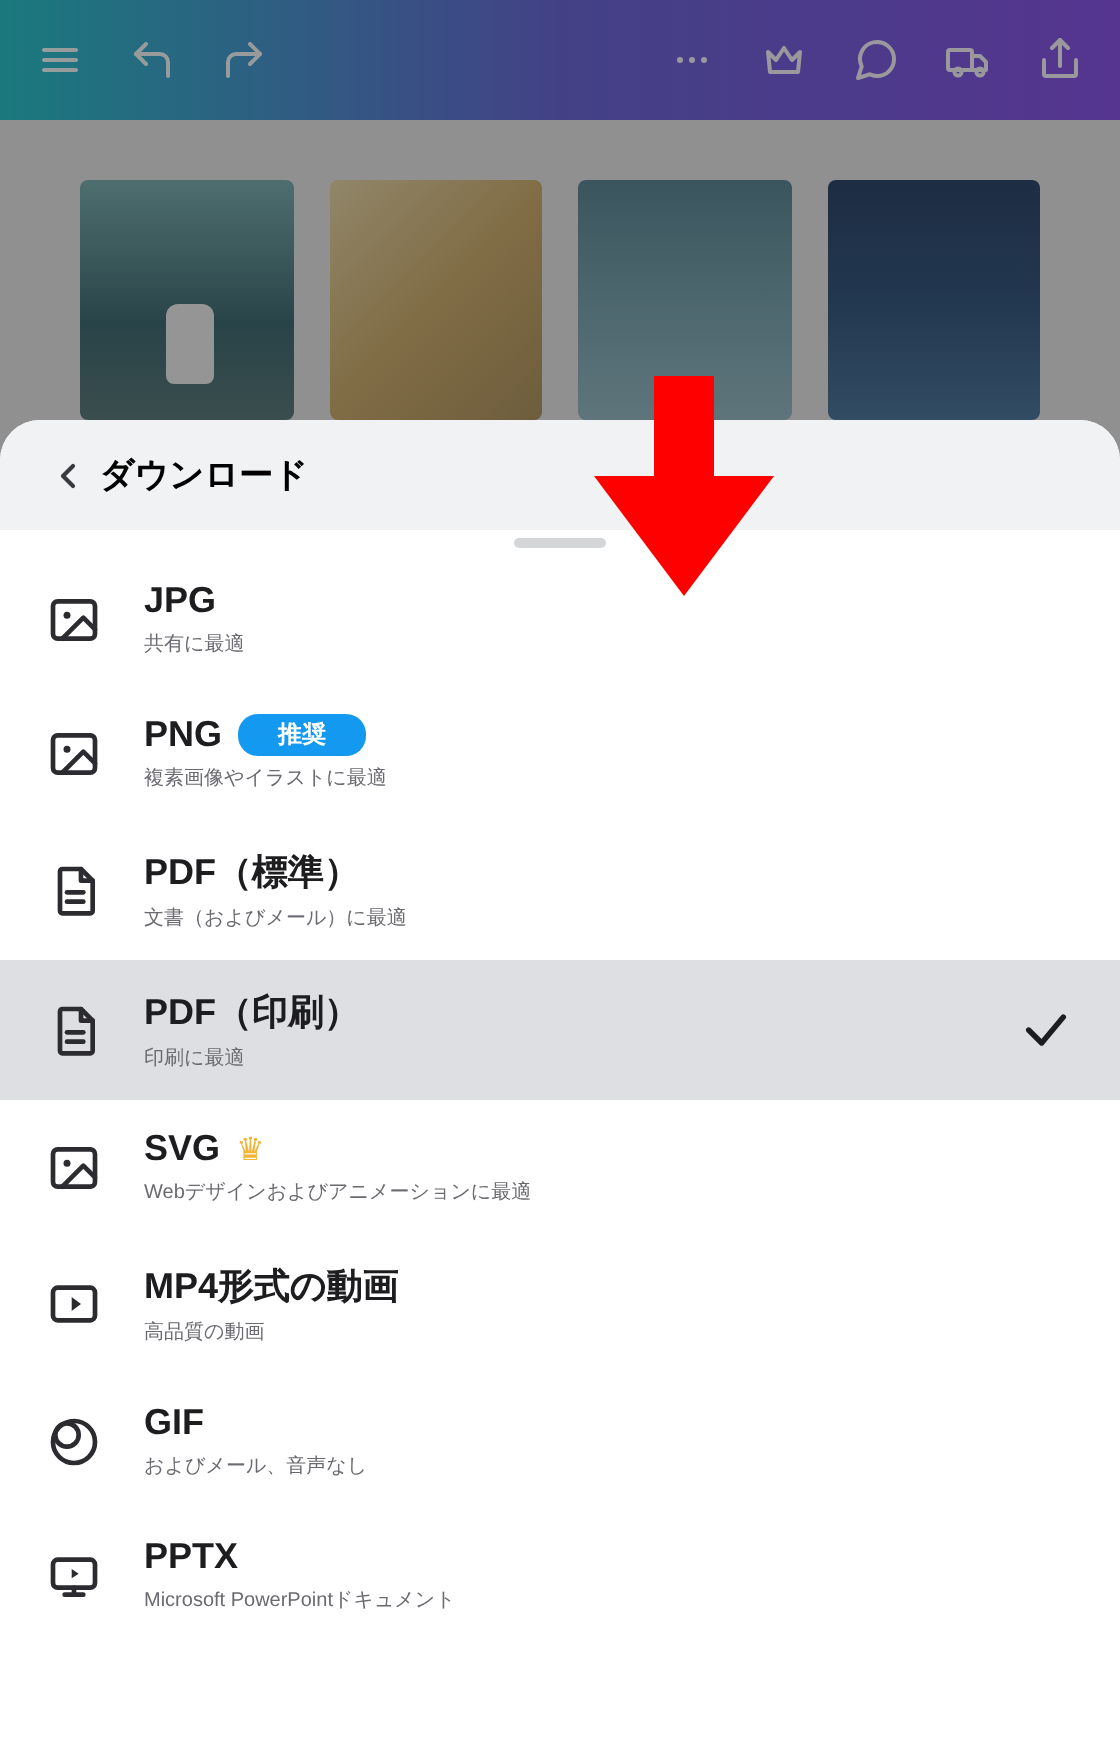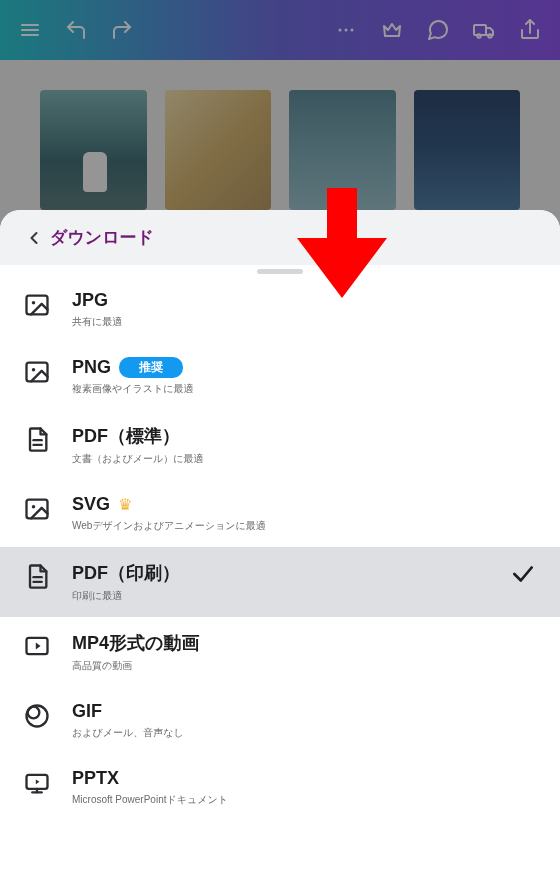--- a/index.html
+++ b/index.html
@@ -18,25 +18,25 @@
 .thumb2 { background: linear-gradient(135deg, #e8d4a0 0%, #c9a65e 50%, #a8894f 100%); }
 .thumb3 { background: linear-gradient(180deg, #4a7a8a 0%, #6b9ba8 50%, #8bb4bf 100%); }
 .thumb4 { background: linear-gradient(180deg, #15325a 0%, #1e4570 50%, #3a6a95 100%); }
 
 .overlay-dim { position: absolute; left:0; right:0; top:0; height: 260px; background: rgba(40,40,40,0.45); pointer-events: none; }
 
 .sheet { position: absolute; left:0; right:0; top: 210px; bottom:0; background: #fff; border-radius: 20px 20px 0 0; display:flex; flex-direction: column; }
 .sheet-header { height: 55px; display: flex; align-items: center; padding: 0 18px; background: #f1f2f3; border-radius: 20px 20px 0 0; }
 .sheet-back { width: 32px; display:flex; align-items:center; justify-content:center; }
 .sheet-back svg { width: 20px; height: 20px; stroke: #3a3a3e; fill: none; stroke-width: 2.5; stroke-linecap: round; stroke-linejoin: round; }
-.sheet-title { font-weight: 700; font-size: 17px; color: #701a75; }
+.sheet-title { font-weight: 700; font-size: 17px; color: #000000; }
 .sheet-handle { width: 46px; height: 5px; background: #d5d6d8; border-radius: 3px; margin: 4px auto 2px; }
 
 .options { overflow-y: auto; flex: 1; }
-.opt { display: flex; align-items: flex-start; padding: 14px 22px; gap: 20px; }
+.opt { display: flex; align-items: center; padding: 14px 22px; gap: 20px; }
 .opt.sel { background: #dedfe2; }
 .opt-icon { width: 30px; height: 30px; display:flex; align-items:center; justify-content:center; color: #2c2c30; }
 .opt-icon svg { width: 28px; height: 28px; stroke: currentColor; fill: none; stroke-width: 2; stroke-linecap: round; stroke-linejoin: round; }
 .opt-text { flex: 1; display: flex; flex-direction: column; gap: 4px; }
 .opt-title-row { display:flex; align-items:center; gap: 8px; }
 .opt-title { font-weight: 700; font-size: 18px; color: #1d1d20; }
 .opt-desc { font-size: 10px; color: #6a6a70; }
 .badge { background: #1499f1; color: #fff; font-size: 12px; font-weight: 700; padding: 2px 20px; border-radius: 10px; }
 .crown-mini { color: #f3b43a; font-size: 16px; }
 .check { width: 30px; display:flex; align-items:center; justify-content:center; }
@@ -165,36 +165,20 @@
             <line x1="9" y1="17" x2="16" y2="17"></line>
           </svg>
         </div>
         <div class="opt-text">
           <div class="opt-title-row">
             <span class="opt-title">PDF（標準）</span>
           </div>
           <span class="opt-desc">文書（およびメール）に最適</span>
         </div>
       </div>
-      <div class="opt">
-        <div class="opt-icon">
-          <svg viewBox="0 0 24 24">
-            <rect x="3" y="4" width="18" height="16" rx="2"></rect>
-            <circle cx="9" cy="10" r="1.5" fill="currentColor" stroke="none"></circle>
-            <path d="M21 16l-5-5-9 9"></path>
-          </svg>
-        </div>
-        <div class="opt-text">
-          <div class="opt-title-row">
-            <span class="opt-title">SVG</span>
-            <span class="crown-mini">♛</span>
-          </div>
-          <span class="opt-desc">Webデザインおよびアニメーションに最適</span>
-        </div>
-      </div>
       <div class="opt sel">
         <div class="opt-icon">
           <svg viewBox="0 0 24 24">
             <path d="M7 3h8l5 5v13a1 1 0 0 1-1 1H7a1 1 0 0 1-1-1V4a1 1 0 0 1 1-1z"></path>
             <polyline points="15 3 15 8 20 8"></polyline>
             <line x1="9" y1="13" x2="16" y2="13"></line>
             <line x1="9" y1="17" x2="16" y2="17"></line>
           </svg>
         </div>
         <div class="opt-text">
@@ -205,20 +189,36 @@
         </div>
         <div class="check">
           <svg viewBox="0 0 24 24">
             <polyline points="4 12 10 18 20 6"></polyline>
           </svg>
         </div>
       </div>
       <div class="opt">
         <div class="opt-icon">
           <svg viewBox="0 0 24 24">
+            <rect x="3" y="4" width="18" height="16" rx="2"></rect>
+            <circle cx="9" cy="10" r="1.5" fill="currentColor" stroke="none"></circle>
+            <path d="M21 16l-5-5-9 9"></path>
+          </svg>
+        </div>
+        <div class="opt-text">
+          <div class="opt-title-row">
+            <span class="opt-title">SVG</span>
+            <span class="crown-mini">♛</span>
+          </div>
+          <span class="opt-desc">Webデザインおよびアニメーションに最適</span>
+        </div>
+      </div>
+      <div class="opt">
+        <div class="opt-icon">
+          <svg viewBox="0 0 24 24">
             <rect x="3" y="5" width="18" height="14" rx="2"></rect>
             <polygon points="11 9 15 12 11 15" fill="currentColor" stroke="none"></polygon>
           </svg>
         </div>
         <div class="opt-text">
           <div class="opt-title-row">
             <span class="opt-title">MP4形式の動画</span>
           </div>
           <span class="opt-desc">高品質の動画</span>
         </div>

